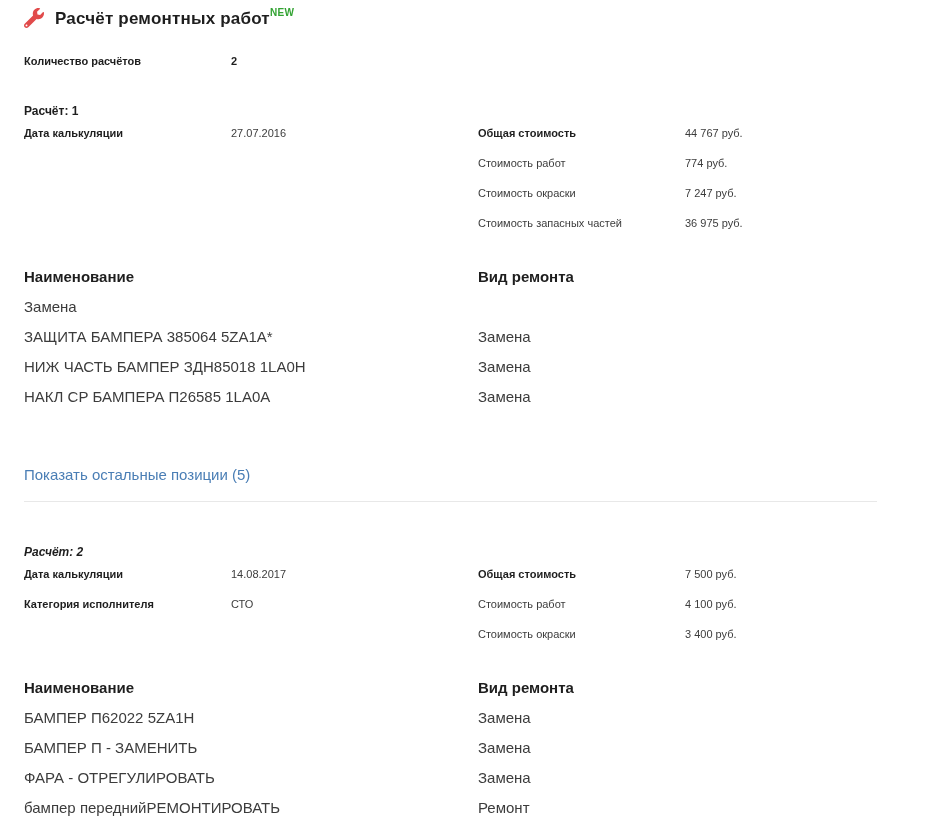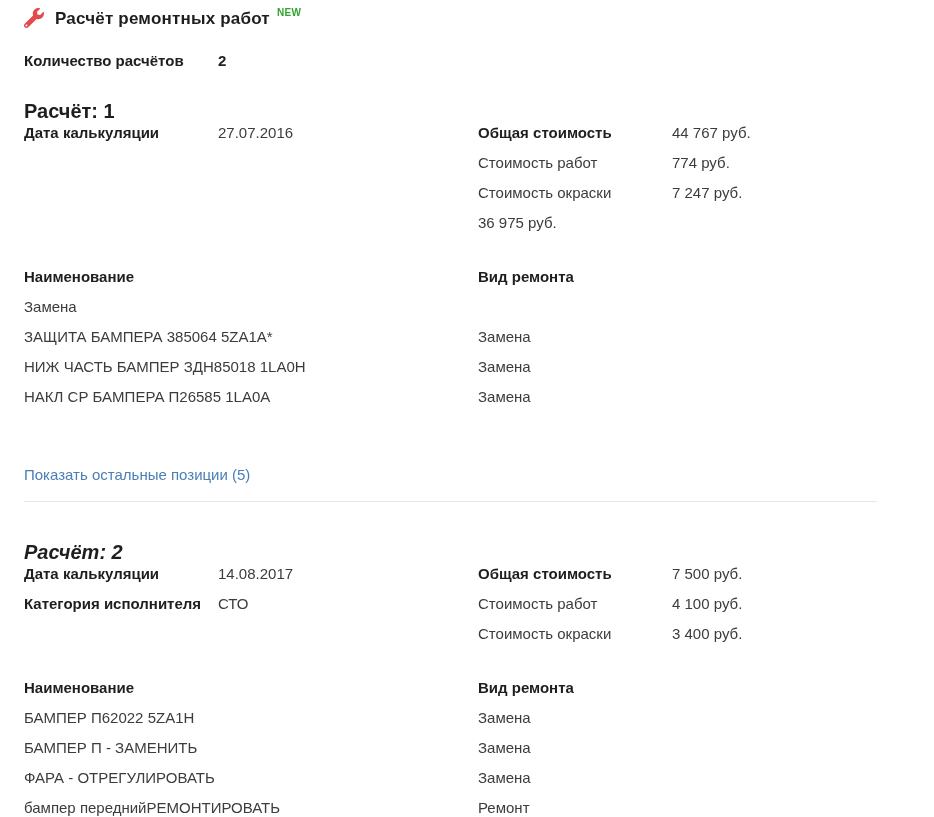--- a/index.html
+++ b/index.html
@@ -10,30 +10,30 @@
     color: #3c3c3c;
     overflow: hidden;
   }
   .page { padding: 6px 24px 0 24px; width: 934px; }
 
   
   .report-header { display: flex; align-items: flex-start; height: 28px; }
   .wrench-wrap { width: 22px; height: 22px; margin-top: 2px; margin-right: 9px; flex-shrink: 0; }
   .wrench-wrap svg { width: 20px; height: 20px; display: block; }
   .report-title { font-size: 17px; font-weight: bold; color: #1e1e1e; line-height: 26px; letter-spacing: 0.2px; }
-  .new-badge { font-size: 10px; font-weight: bold; color: #33a333; margin-left: 7px; margin-top: 1px; letter-spacing: 0.3px; }
+  .new-badge { font-size: 10px; font-weight: bold; color: #33a333; margin-top: 1px; letter-spacing: 0.3px; }
 
   
-  .kv-row { display: flex; line-height: 22px; font-size: 15px; margin-bottom: 8px; }
+  .kv-row { display: flex; line-height: 22px; font-size: 11px; margin-bottom: 8px; gap: 13px; }
   .kv-label { width: 194px; flex-shrink: 0; padding-right: 12px; color: #3c3c3c; }
   .kv-label.bold { font-weight: bold; color: #1e1e1e; }
   .kv-value { color: #3c3c3c; }
 
   .summary-row { margin-top: 16px; }
-  .calc-title { margin-top: 28px; font-size: 20px; font-weight: bold; color: #1e1e1e; line-height: 22px; }
+  .calc-title { margin-top: 28px; font-size: 12px; font-weight: bold; color: #1e1e1e; line-height: 22px; }
 
   .details { display: flex; margin-top: 0; display: flow-root; }
   .details-inner { display: flex; }
   .details-col-left { width: 454px; flex-shrink: 0; }
   .details-col-right { flex: 1; }
   .details-col-right .kv-label { width: 194px; }
 
   
   .items-table { margin-top: 24px; display: flow-root; }
   .items-row { display: flex; line-height: 22px; font-size: 15px; margin-bottom: 8px; }
@@ -86,20 +86,21 @@
       </div>
       <div class="kv-row">
         <span class="kv-label">Стоимость работ</span>
         <span class="kv-value">774 руб.</span>
       </div>
       <div class="kv-row">
         <span class="kv-label">Стоимость окраски</span>
         <span class="kv-value">7 247 руб.</span>
       </div>
       <div class="kv-row">
+        <span class="kv-label">Стоимость запасных частей</span>
         <span class="kv-value">36 975 руб.</span>
       </div>
     </div>
   </div>
 
   <div class="items-table">
     <div class="items-row items-header">
       <span class="items-col-name">Наименование</span>
       <span class="items-col-type">Вид ремонта</span>
     </div>

